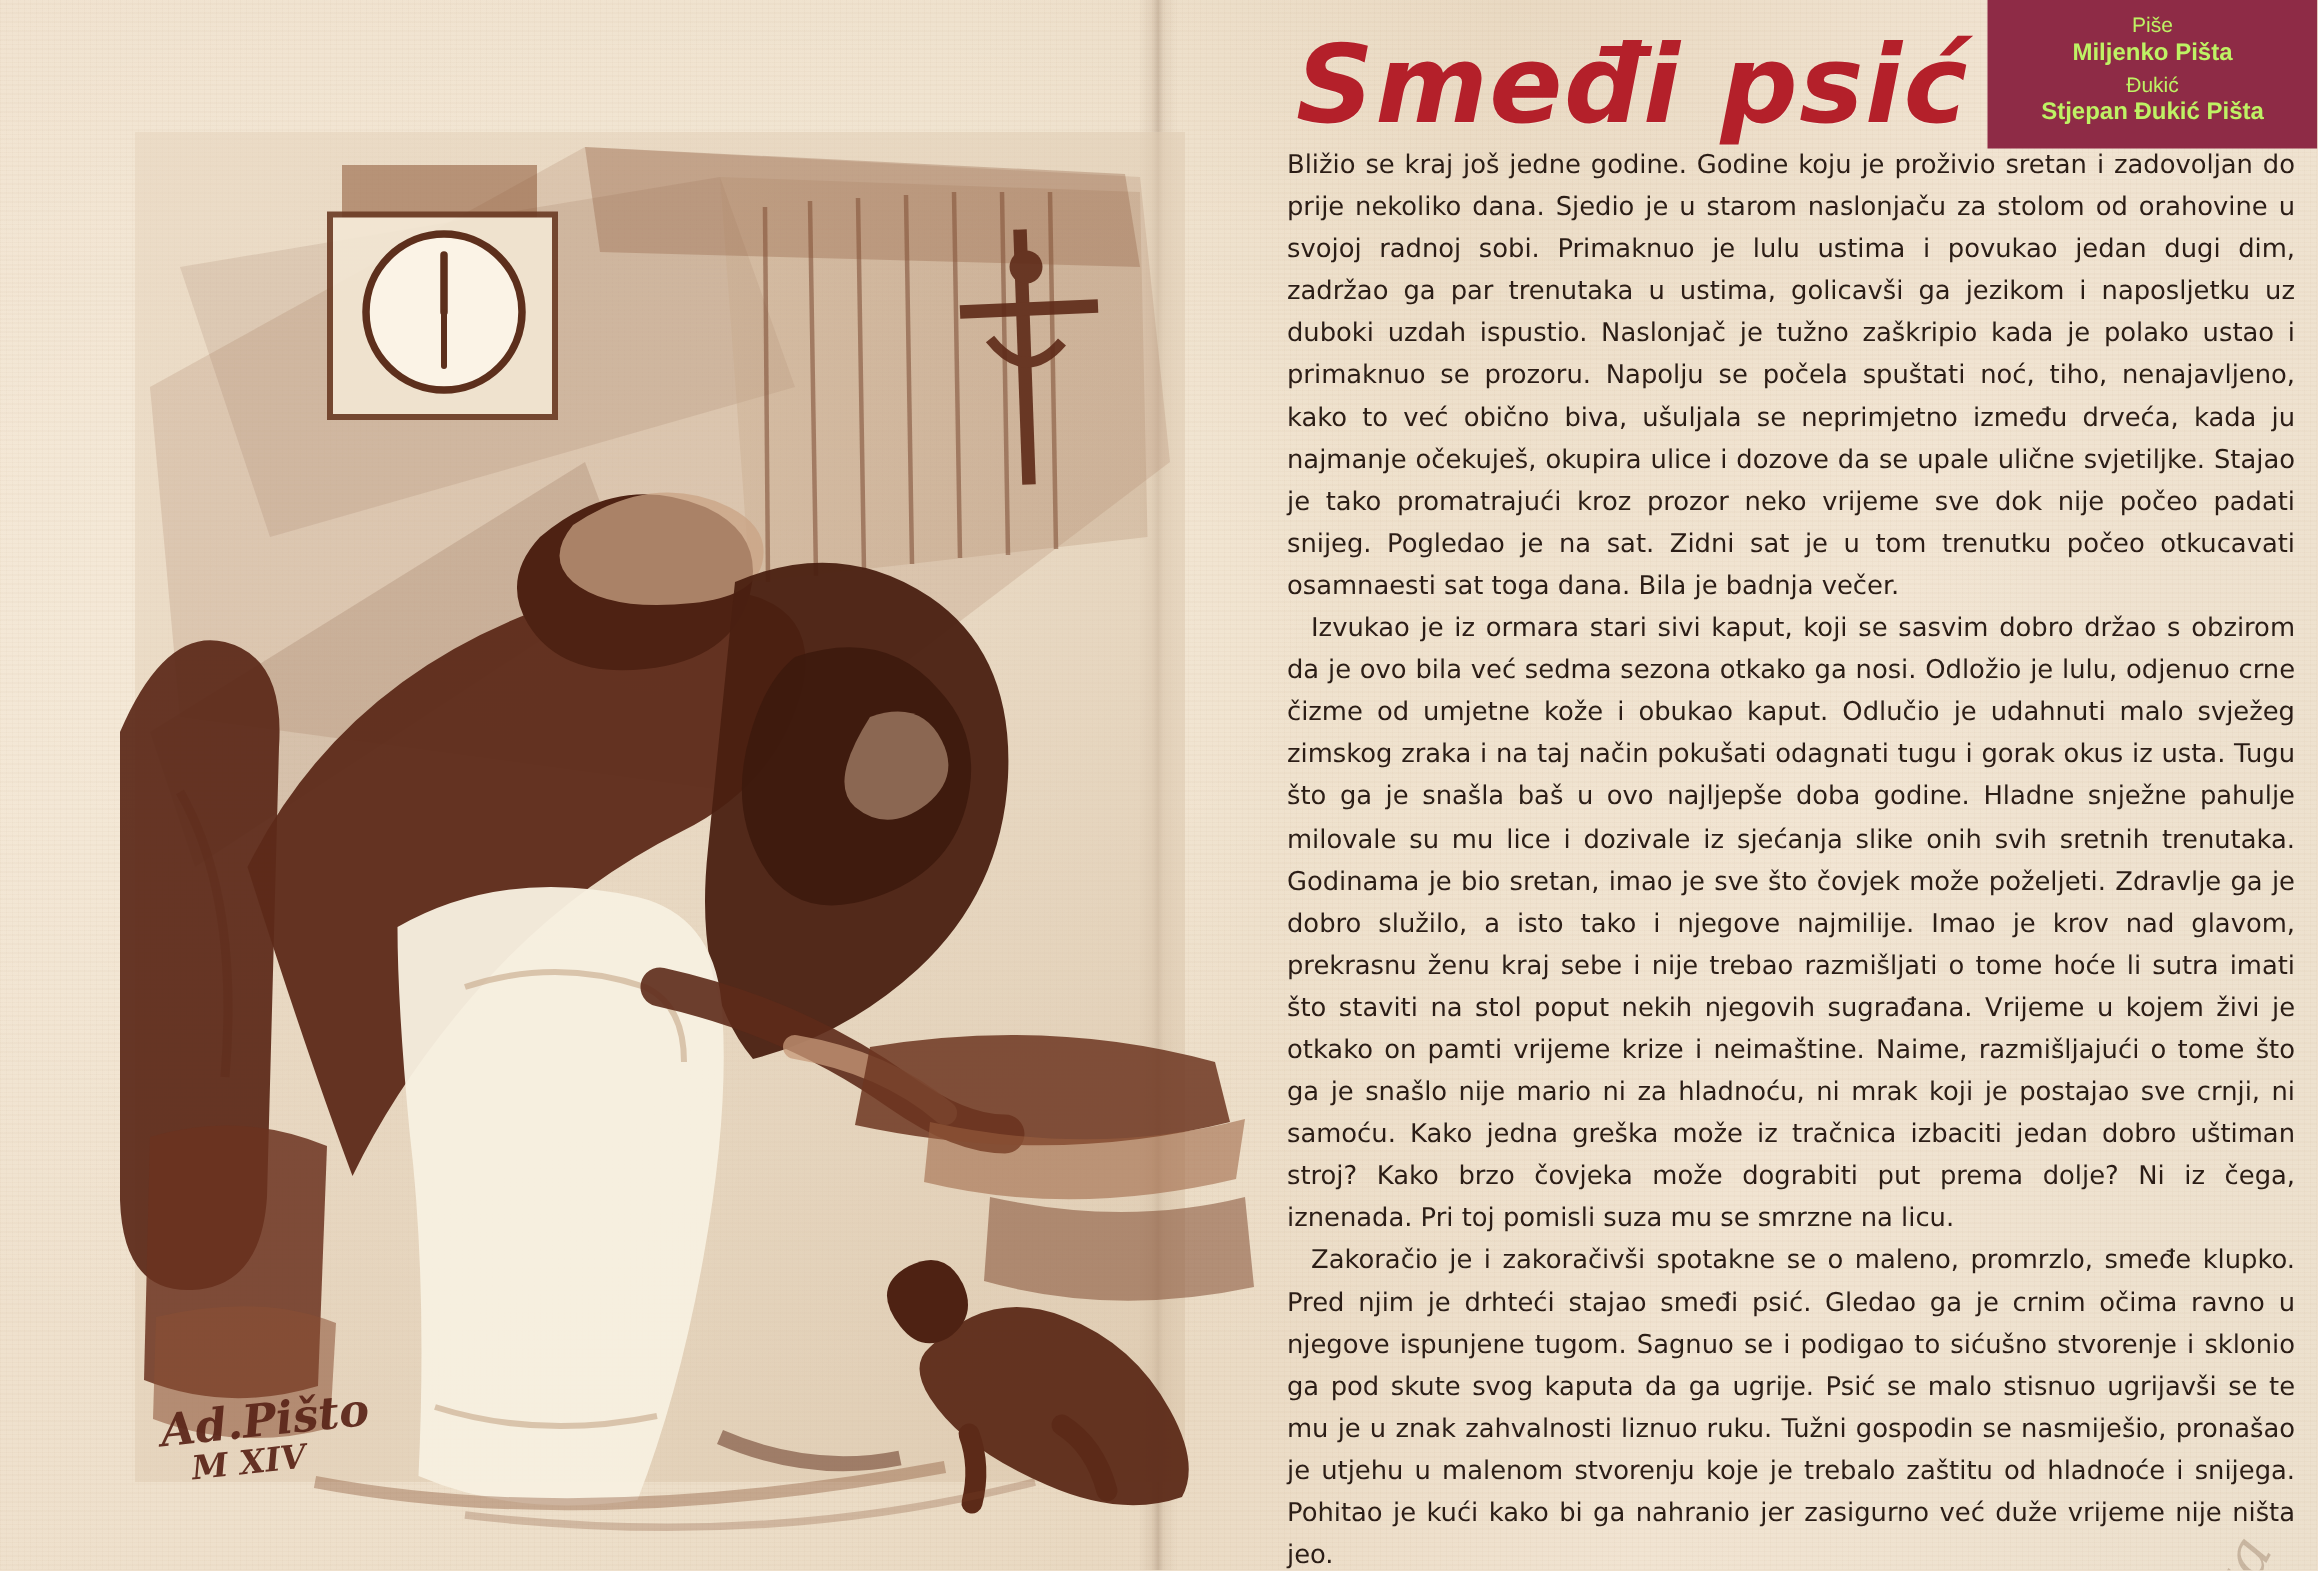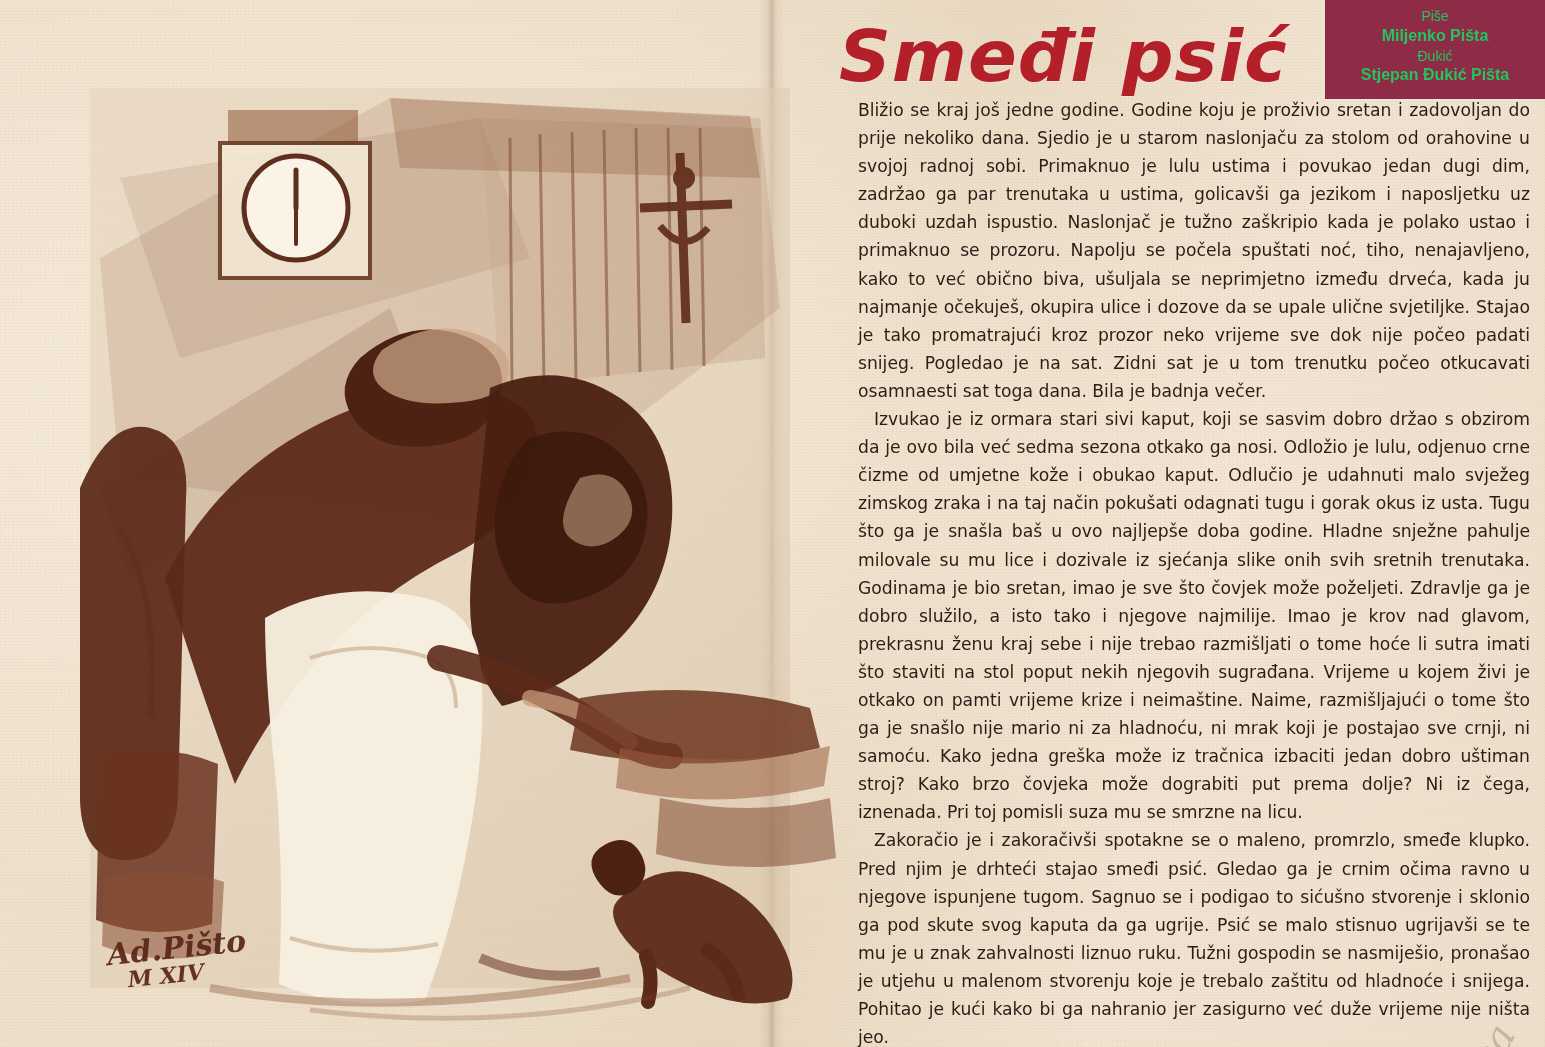--- a/index.html
+++ b/index.html
@@ -52,40 +52,40 @@
   }
 
   
   .credit-box {
     position: absolute;
     top: 0;
     right: 0;
     width: 200px;
     padding: 8px 10px 12px 10px;
     background: #8e2b46;
-    color: #22c55e;
+    color: #bef264;
     text-align: center;
     line-height: 1.25;
     z-index: 6;
   }
   .credit-box .small {
     font-size: 14px;
     font-weight: normal;
   }
   .credit-box .name {
     font-size: 16px;
     font-weight: bold;
     margin-bottom: 2px;
   }
 
   
   .title {
     position: absolute;
     top: 14px;
-    left: 839px;
+    left: 864px;
     width: 470px;
     font-family: "DejaVu Sans", sans-serif;
     font-weight: bold;
     font-style: italic;
     font-size: 72px;
     letter-spacing: 1px;
     color: #b4202a;
     text-align: left;
     white-space: nowrap;
     z-index: 5;

